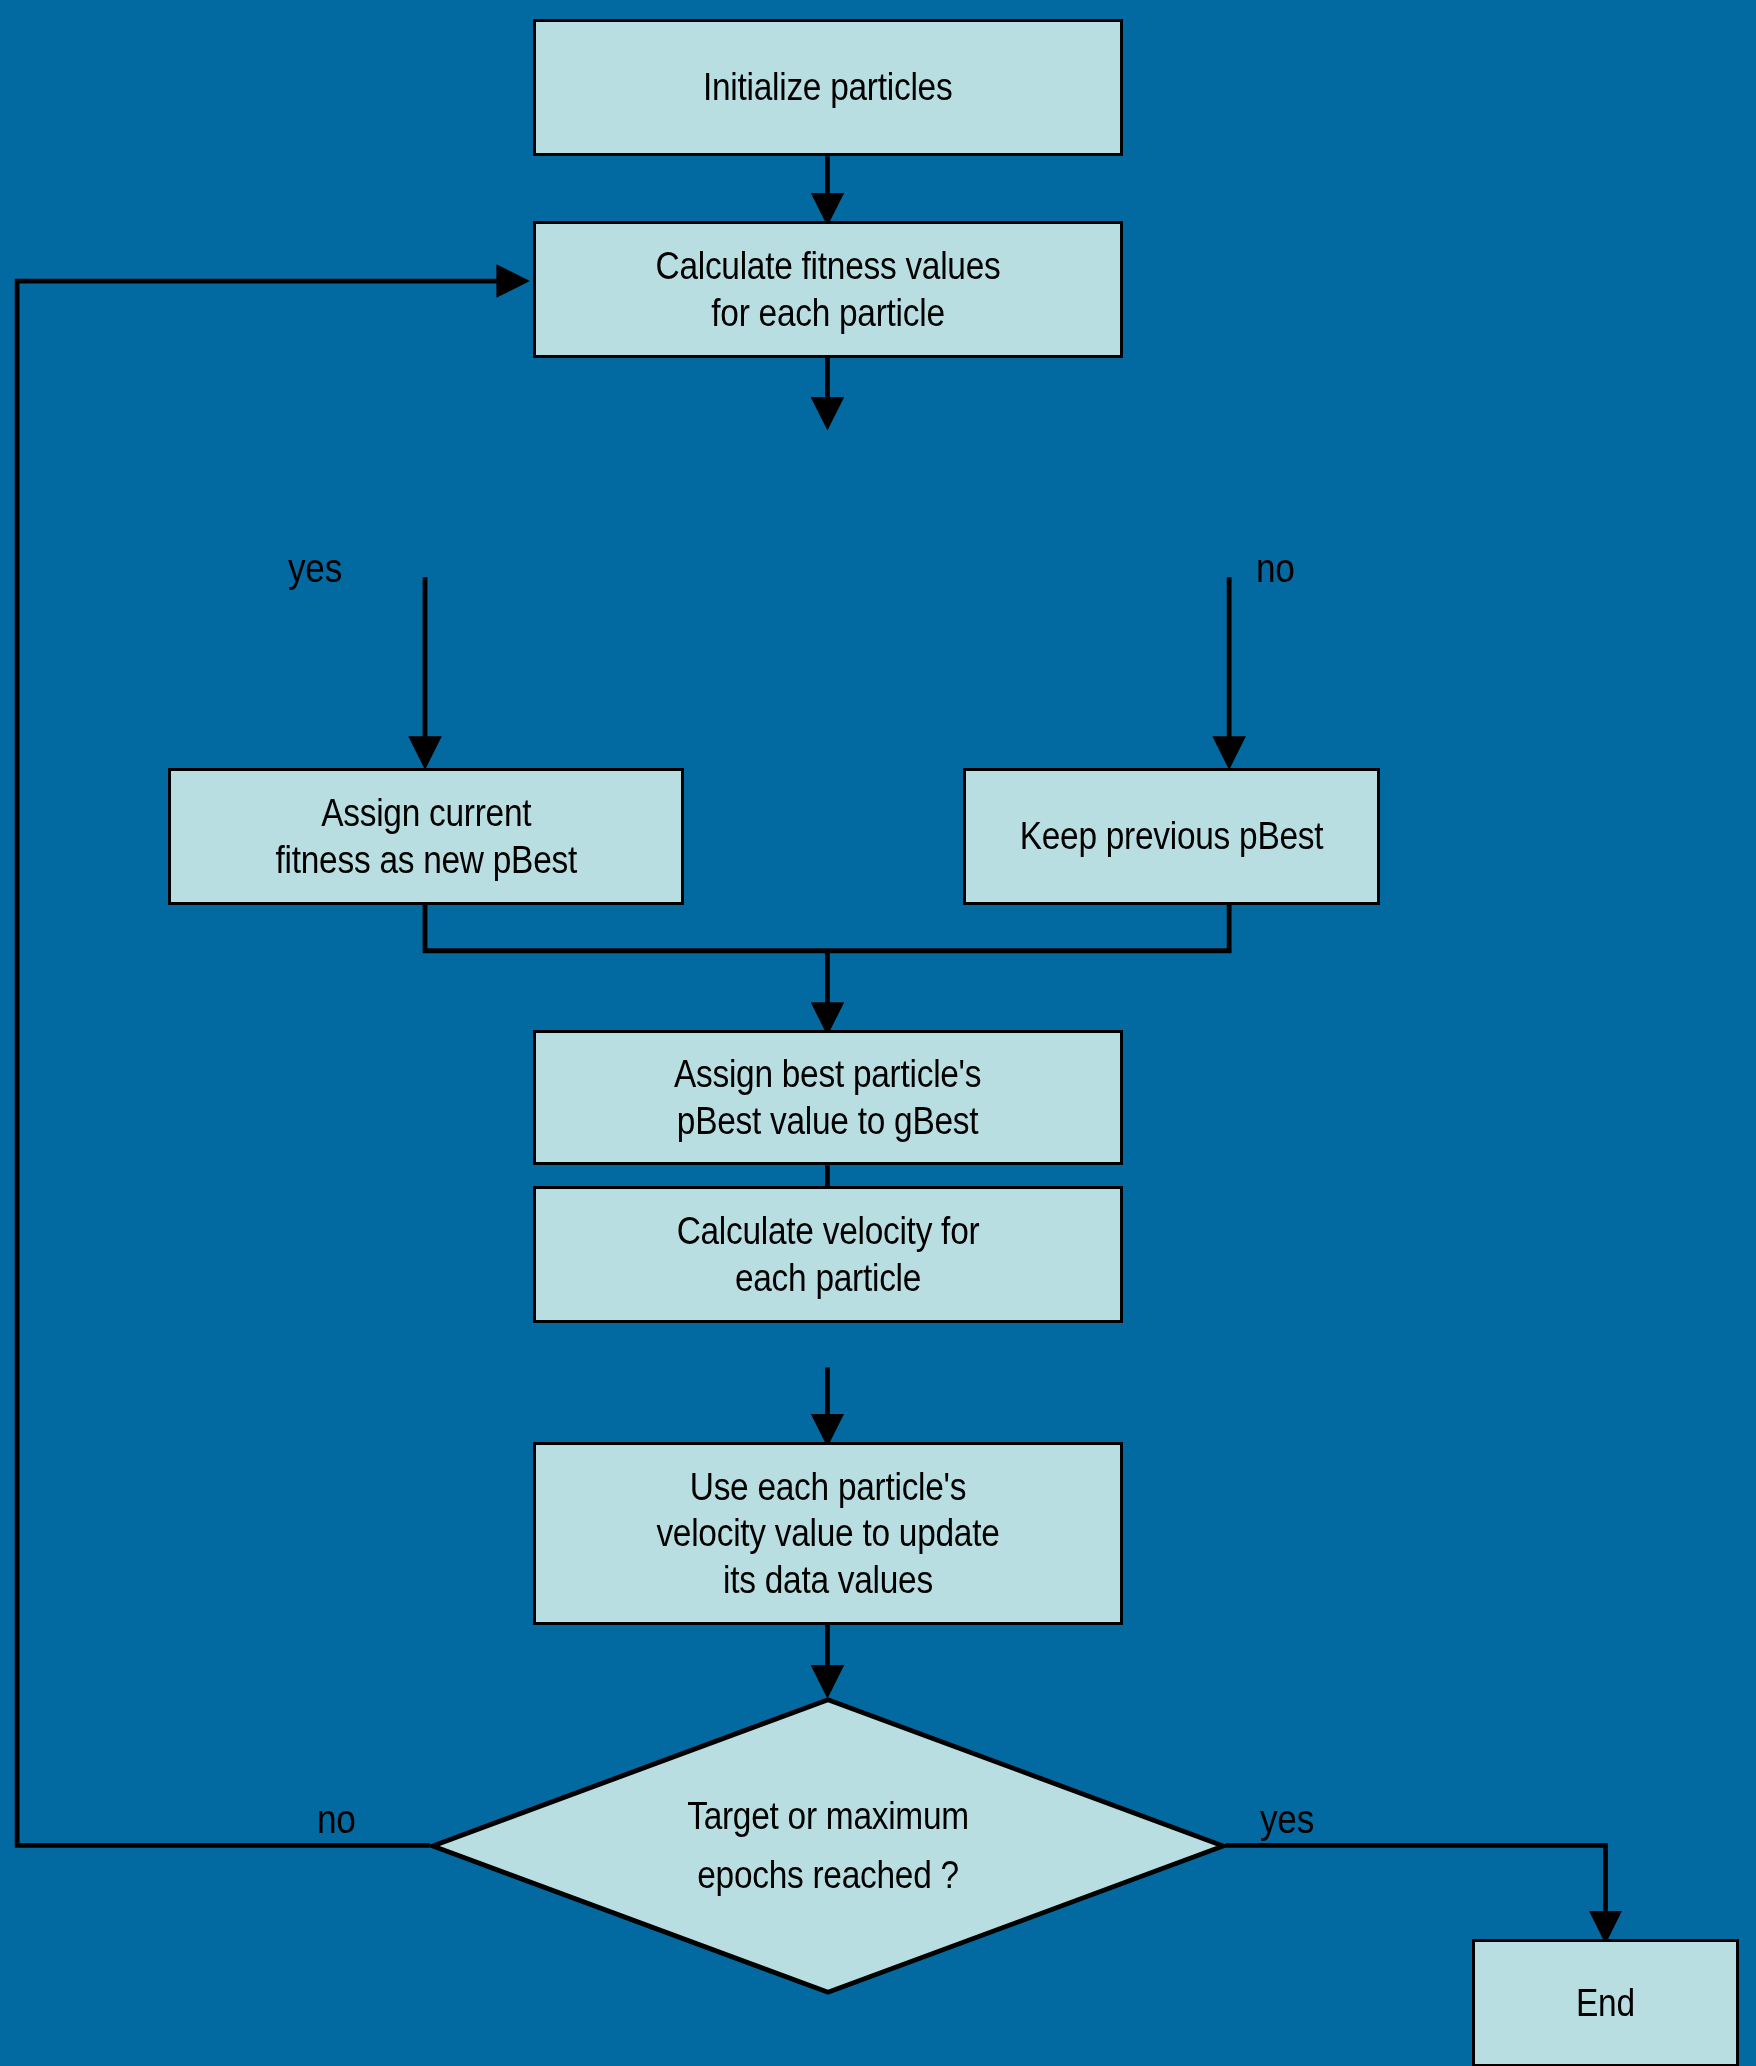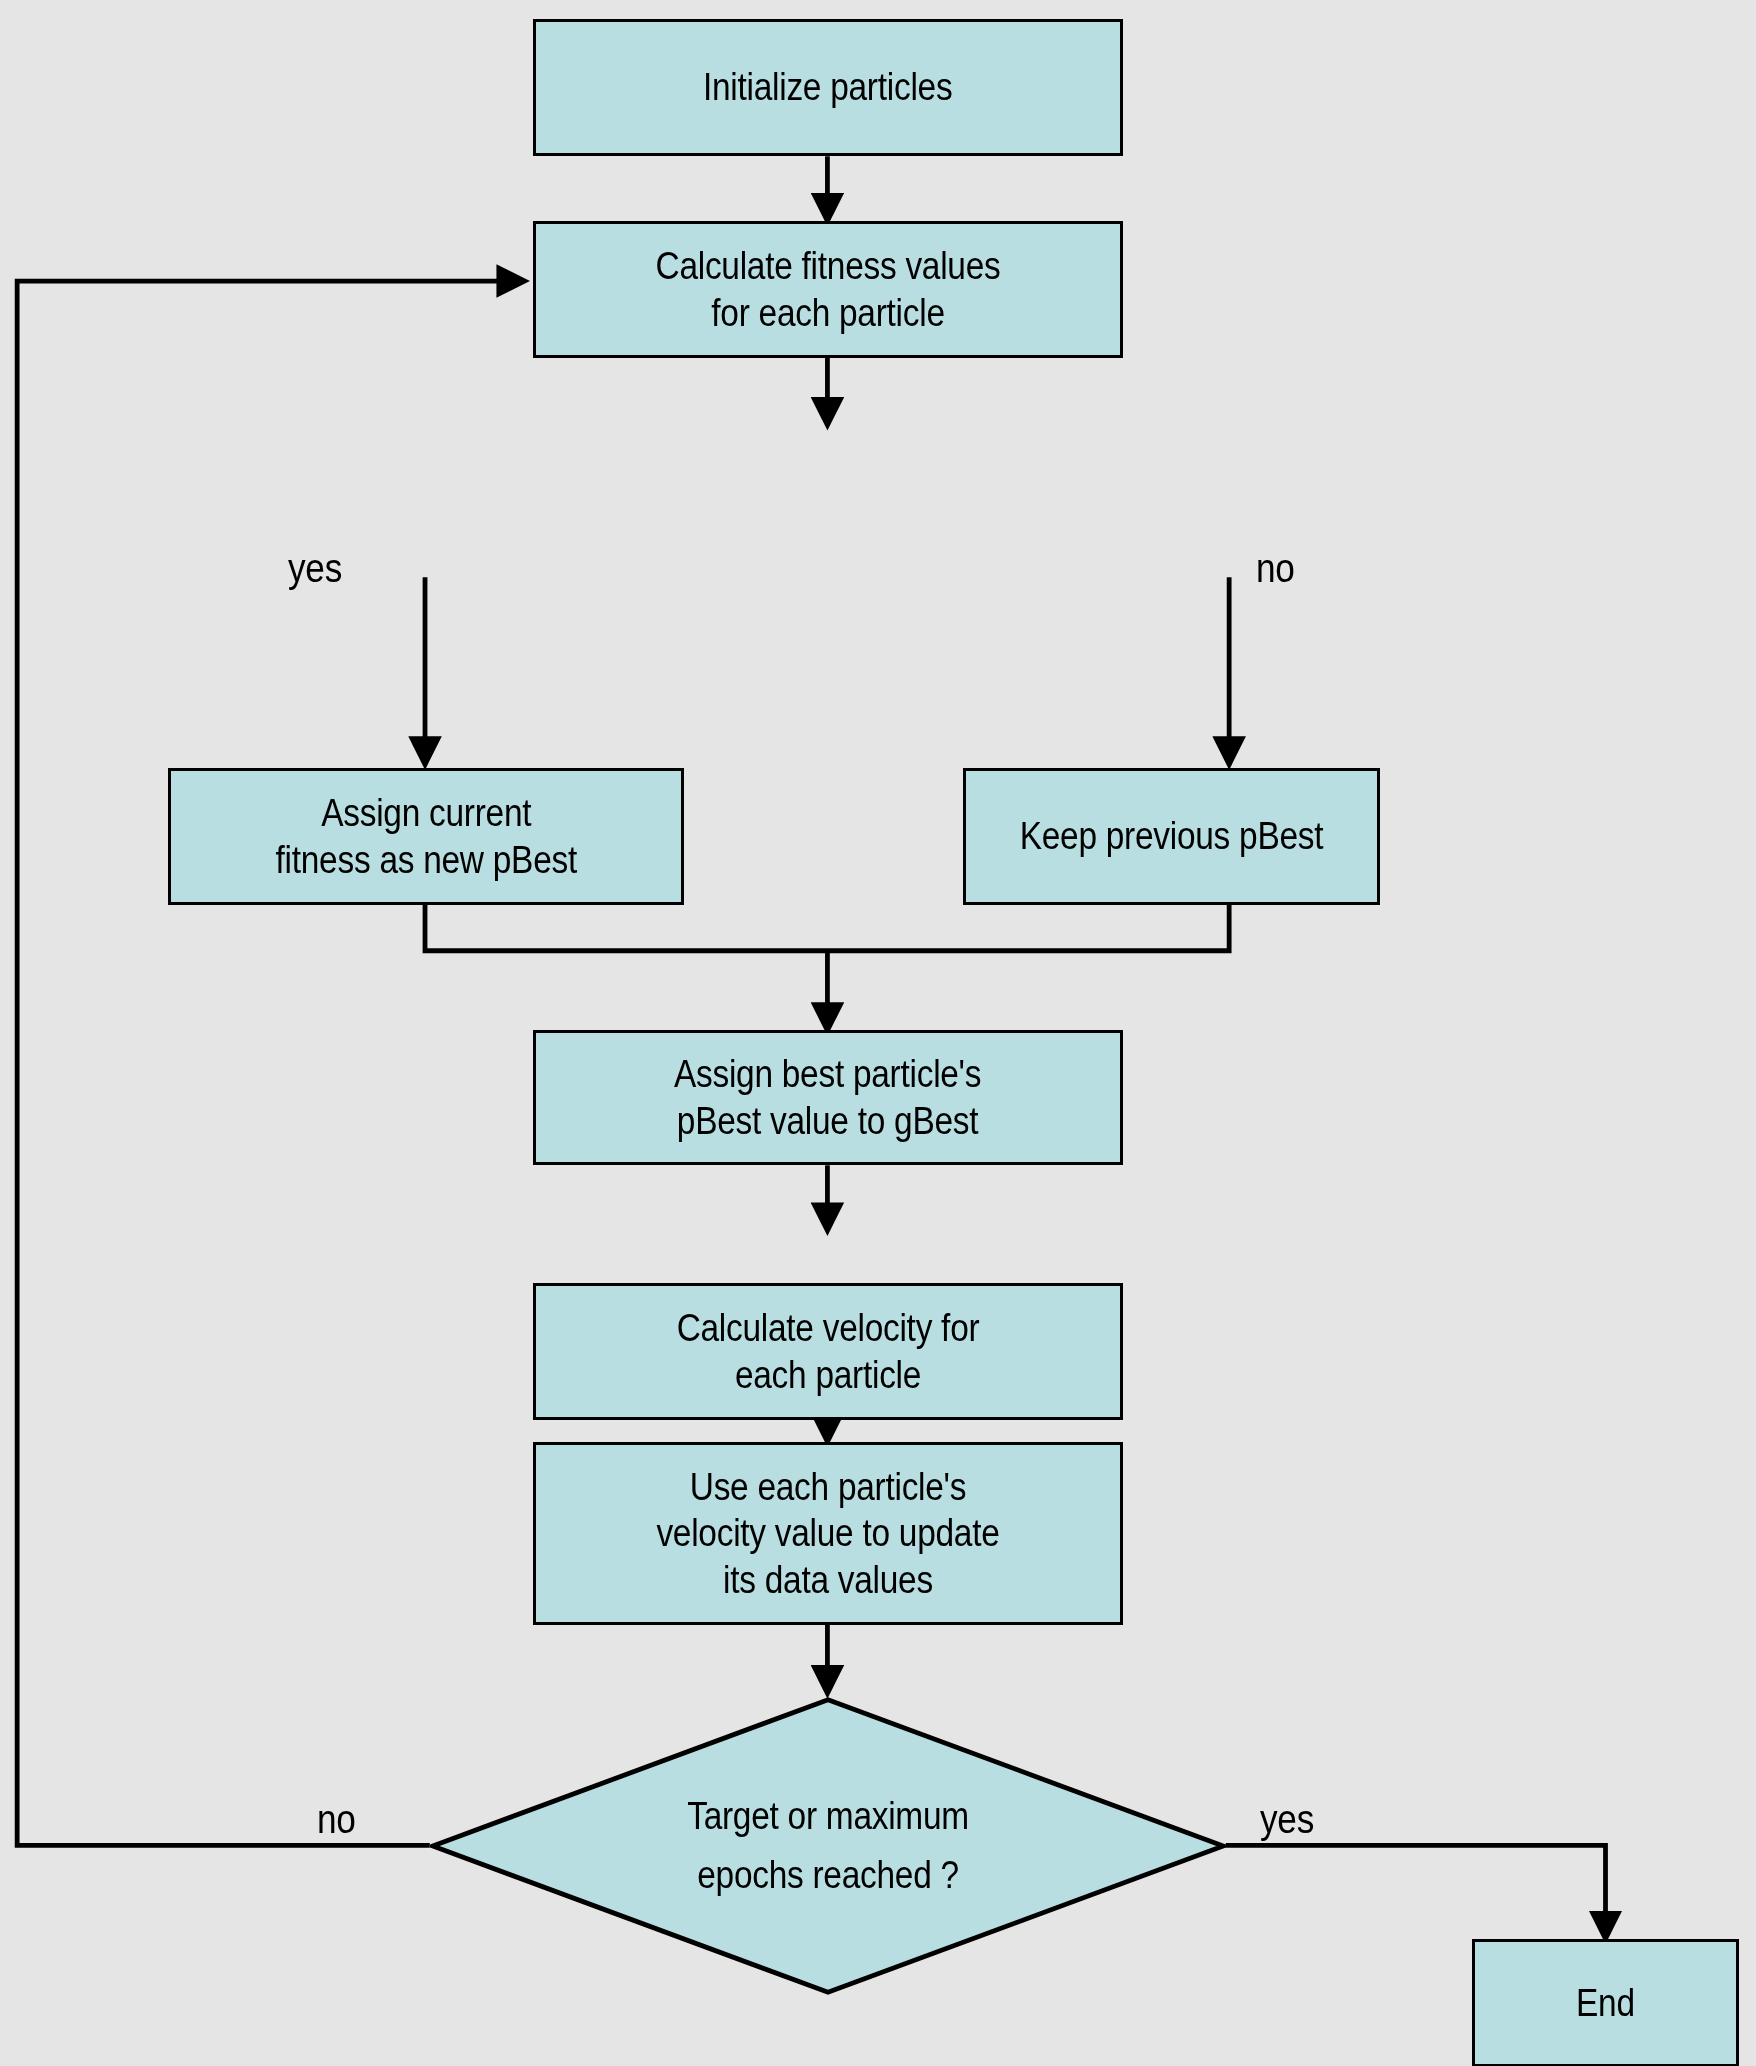--- a/index.html
+++ b/index.html
@@ -8,21 +8,21 @@
     padding: 0;
     background: #ffffff;
   }
   body {
     font-family: "Liberation Sans", sans-serif;
   }
   #canvas {
     position: relative;
     width: 1757px;
     height: 2066px;
-    background: #e5e5e5;
+    background: #0369a1;
     overflow: hidden;
   }
   svg#edges {
     position: absolute;
     left: 0;
     top: 0;
     width: 1757px;
     height: 2066px;
     pointer-events: none;
   }
@@ -128,21 +128,21 @@
 
   <div class="node proc" style="left:963px; top:768px; width:417px; height:137px;">
     <span class="txt">Keep previous pBest</span>
   </div>
 
   <div class="node proc" style="left:533px; top:1030px; width:590px; height:135px;">
     <span class="txt">Assign best particle's
 pBest value to gBest</span>
   </div>
 
-  <div class="node proc" style="left:533px; top:1283px; width:590px; height:137px;">
+  <div class="node proc" style="left:533px; top:1186px; width:590px; height:137px;">
     <span class="txt">Calculate velocity for
 each particle</span>
   </div>
 
   <div class="node proc" style="left:533px; top:1442px; width:590px; height:183px;">
     <span class="txt">Use each particle's
 velocity value to update
 its data values</span>
   </div>
 

